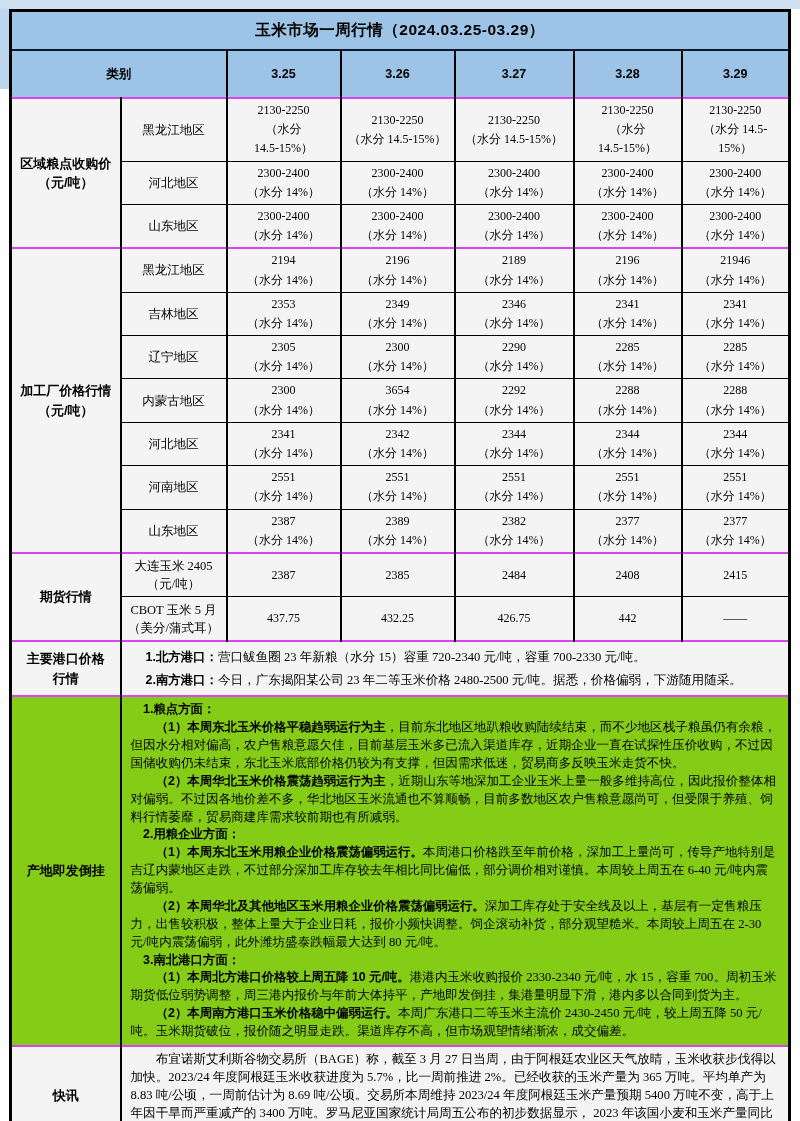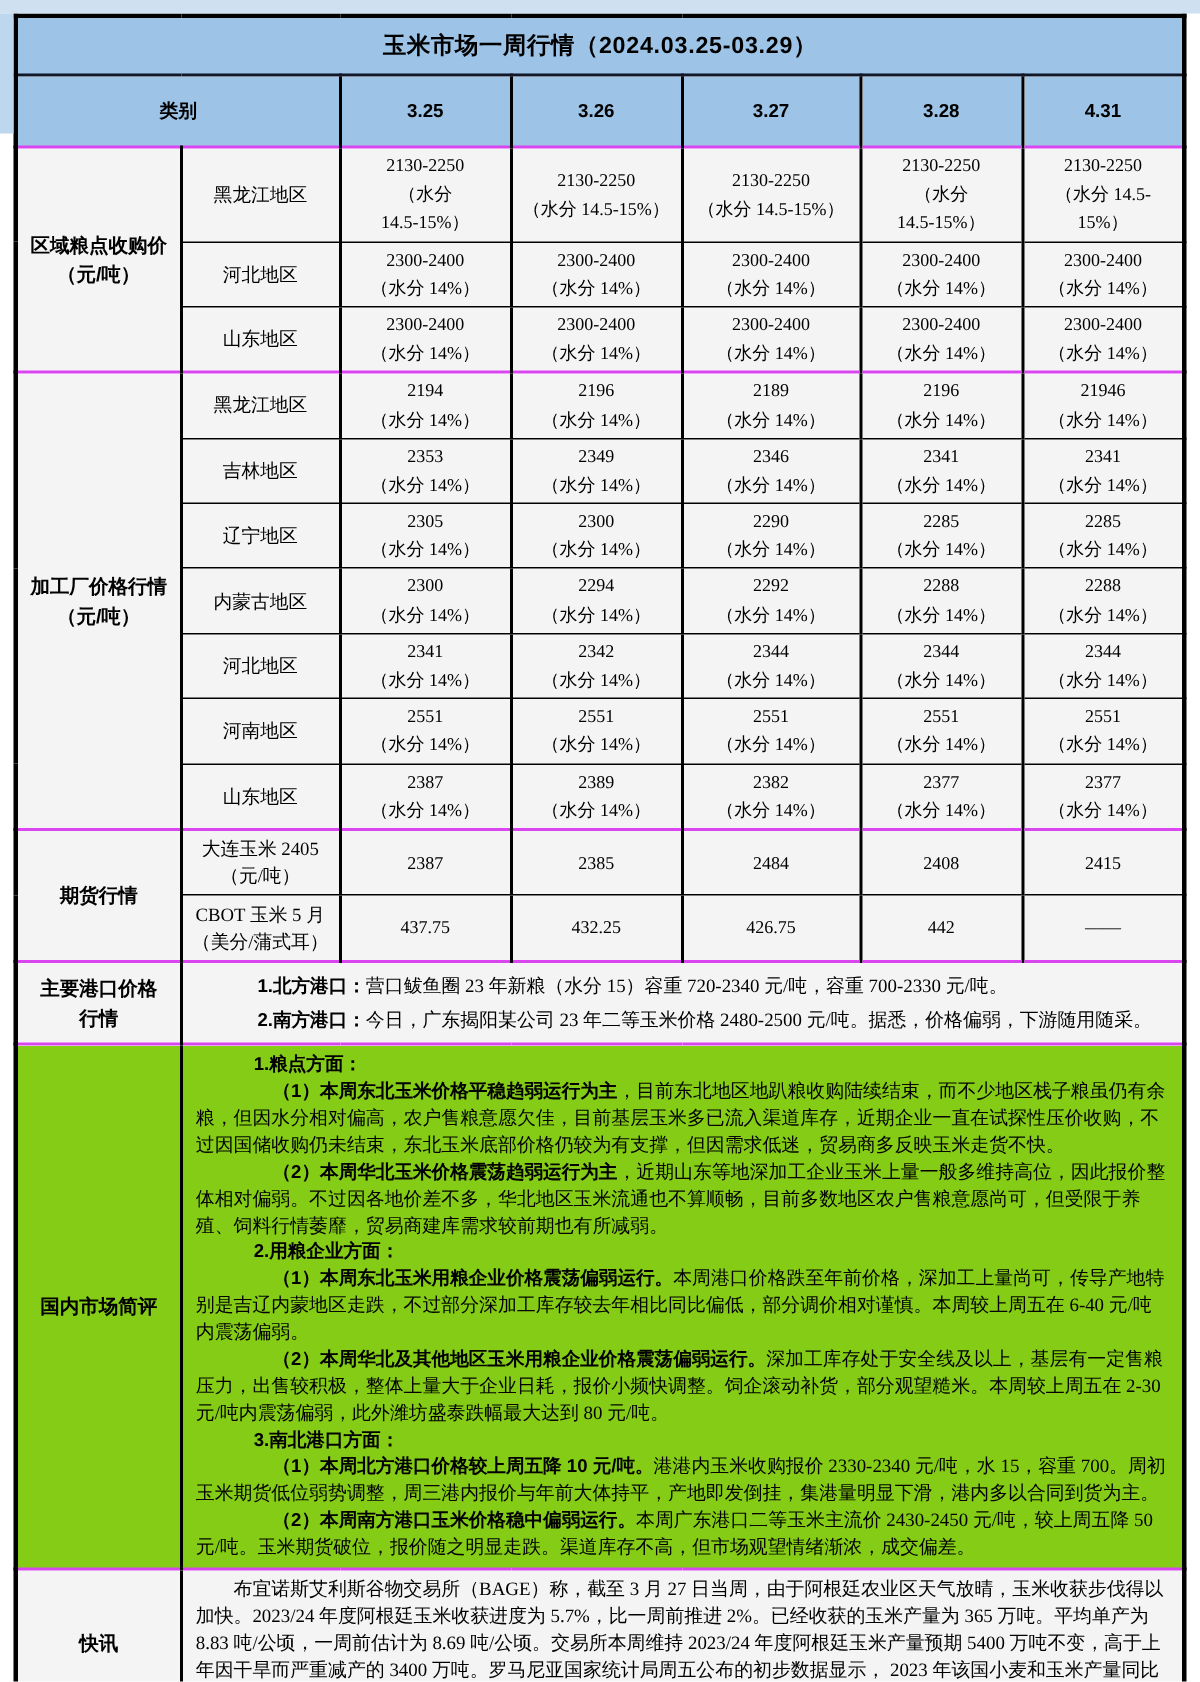--- a/index.html
+++ b/index.html
@@ -47,21 +47,21 @@
   tr.h-std  { height:42px; }
   tr.h-proc { height:41px; }
   tr.h-fut  { height:44px; }
 
   .text-cell {
     background:#f4f4f4; text-align:left; padding:4px 9px;
     font-family:"Liberation Serif","DejaVu Serif",serif;
     font-size:12.6px; line-height:1.42; white-space:normal;
   }
   .text-cell p { margin:0; }
-  .text-cell b { font-family:"Liberation Sans","DejaVu Sans",sans-serif; font-size:12.4px;margin-left:26px; }
+  .text-cell b { font-family:"Liberation Sans","DejaVu Sans",sans-serif; font-size:12.4px; }
   .ports-cell p { text-indent:1.2em; line-height:1.75; }
   .commentary-row td { background:#84cc16; }
   .commentary-cell { min-height:370px; }
   p.head { text-indent:1em; }
   p.item { text-indent:2em; }
   .news-cell p { text-indent:2em; min-height:66px; }
 </style>
 </head>
 <body>
 
@@ -82,21 +82,21 @@
     <tbody id="tbl-body">
       <tr class="title-row">
         <td colspan="7">玉米市场一周行情（2024.03.25-03.29）</td>
       </tr>
       <tr class="header-row section-start">
         <td colspan="2">类别</td>
         <td>3.25</td>
         <td>3.26</td>
         <td>3.27</td>
         <td>3.28</td>
-        <td>4.31</td>
+        <td>3.29</td>
       </tr>
 
       <tr class="section-start h-tall">
           <td class="sec-label" rowspan="3">区域粮点收购价
 （元/吨）</td>
           <td class="region-cell">黑龙江地区</td>
           <td class="value-cell">2130-2250
 （水分
 14.5-15%）</td>
           <td class="value-cell">2130-2250
@@ -173,21 +173,21 @@
 （水分 14%）</td>
           <td class="value-cell">2285
 （水分 14%）</td>
           <td class="value-cell">2285
 （水分 14%）</td>
         </tr>
         <tr class="h-proc">
           <td class="region-cell">内蒙古地区</td>
           <td class="value-cell">2300
 （水分 14%）</td>
-          <td class="value-cell">2294
+          <td class="value-cell">3654
 （水分 14%）</td>
           <td class="value-cell">2292
 （水分 14%）</td>
           <td class="value-cell">2288
 （水分 14%）</td>
           <td class="value-cell">2288
 （水分 14%）</td>
         </tr>
         <tr class="h-proc">
           <td class="region-cell">河北地区</td>
@@ -250,21 +250,21 @@
         <tr class="ports-row section-start" id="ports-row">
         <td class="sec-label">主要港口价格
 行情</td>
         <td colspan="6" class="text-cell ports-cell">
           <p><b>1.北方港口：</b><span>营口鲅鱼圈 23 年新粮（水分 15）容重 720-2340 元/吨，容重 700-2330 元/吨。</span></p>
           <p><b>2.南方港口：</b><span>今日，广东揭阳某公司 23 年二等玉米价格 2480-2500 元/吨。据悉，价格偏弱，下游随用随采。</span></p>
         </td>
       </tr>
 
       <tr class="commentary-row section-start">
-        <td class="sec-label">国内市场简评</td>
+        <td class="sec-label">产地即发倒挂</td>
         <td colspan="6" class="text-cell commentary-cell" id="commentary-cell">
             <p class="head"><b>1.粮点方面：</b><span></span></p>
             <p class="item"><b>（1）本周东北玉米价格平稳趋弱运行为主</b><span>，目前东北地区地趴粮收购陆续结束，而不少地区栈子粮虽仍有余粮，但因水分相对偏高，农户售粮意愿欠佳，目前基层玉米多已流入渠道库存，近期企业一直在试探性压价收购，不过因国储收购仍未结束，东北玉米底部价格仍较为有支撑，但因需求低迷，贸易商多反映玉米走货不快。</span></p>
             <p class="item"><b>（2）本周华北玉米价格震荡趋弱运行为主</b><span>，近期山东等地深加工企业玉米上量一般多维持高位，因此报价整体相对偏弱。不过因各地价差不多，华北地区玉米流通也不算顺畅，目前多数地区农户售粮意愿尚可，但受限于养殖、饲料行情萎靡，贸易商建库需求较前期也有所减弱。</span></p>
             <p class="head"><b>2.用粮企业方面：</b><span></span></p>
             <p class="item"><b>（1）本周东北玉米用粮企业价格震荡偏弱运行。</b><span>本周港口价格跌至年前价格，深加工上量尚可，传导产地特别是吉辽内蒙地区走跌，不过部分深加工库存较去年相比同比偏低，部分调价相对谨慎。本周较上周五在 6-40 元/吨内震荡偏弱。</span></p>
             <p class="item"><b>（2）本周华北及其他地区玉米用粮企业价格震荡偏弱运行。</b><span>深加工库存处于安全线及以上，基层有一定售粮压力，出售较积极，整体上量大于企业日耗，报价小频快调整。饲企滚动补货，部分观望糙米。本周较上周五在 2-30 元/吨内震荡偏弱，此外潍坊盛泰跌幅最大达到 80 元/吨。</span></p>
             <p class="head"><b>3.南北港口方面：</b><span></span></p>
             <p class="item"><b>（1）本周北方港口价格较上周五降 10 元/吨。</b><span>港港内玉米收购报价 2330-2340 元/吨，水 15，容重 700。周初玉米期货低位弱势调整，周三港内报价与年前大体持平，产地即发倒挂，集港量明显下滑，港内多以合同到货为主。</span></p>
             <p class="item"><b>（2）本周南方港口玉米价格稳中偏弱运行。</b><span>本周广东港口二等玉米主流价 2430-2450 元/吨，较上周五降 50 元/吨。玉米期货破位，报价随之明显走跌。渠道库存不高，但市场观望情绪渐浓，成交偏差。</span></p>

